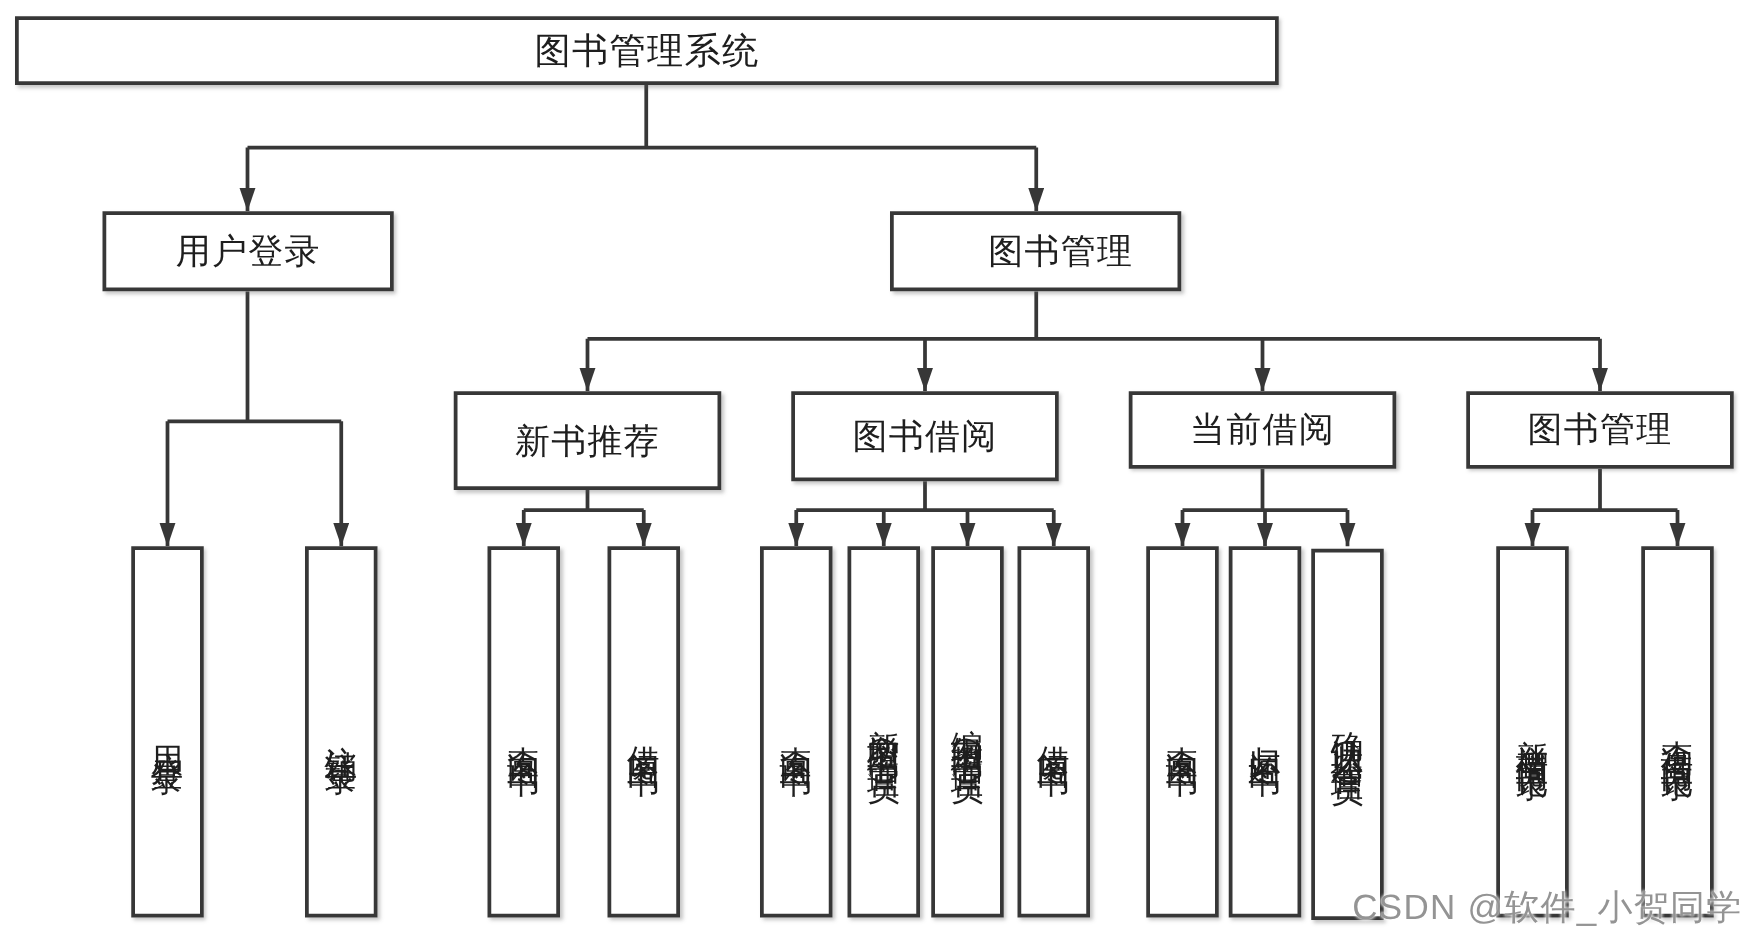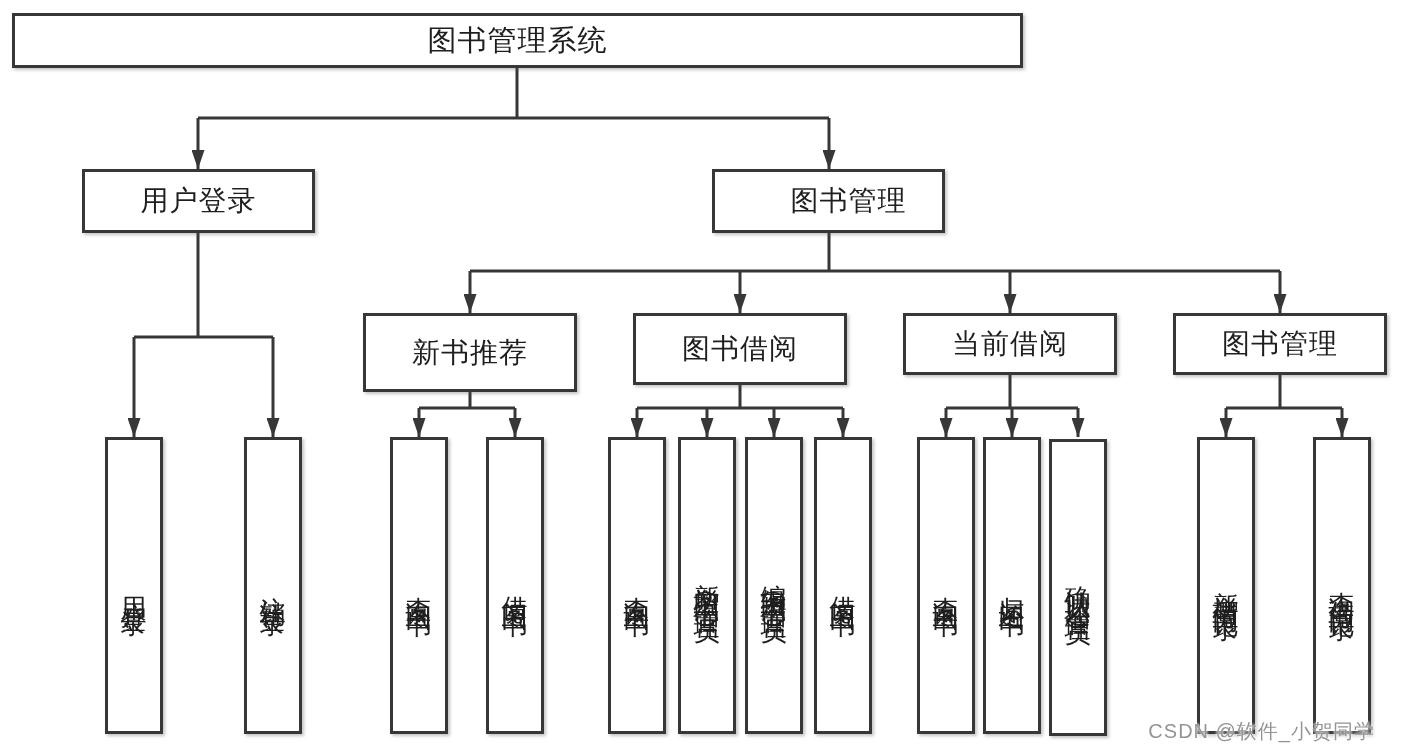--- a/index.html
+++ b/index.html
@@ -54,23 +54,23 @@
     writing-mode: vertical-lr;
     text-orientation: mixed;
     color: var(--text);
     font-size: 26px;
     letter-spacing: 5px;
     line-height: 1;
     white-space: nowrap;
   }
   .watermark {
     position: absolute;
-    right: 30px;
+    right: 11px;
     bottom: 2px;
-    font-size: 20px;
+    font-size: 28px;
     letter-spacing: 1px;
     color: var(--watermark);
     text-shadow: 0 0 3px #fff, 0 0 3px #fff;
     z-index: 10;
     white-space: nowrap;
     text-align: center;
   }
 </style>
 </head>
 <body>

